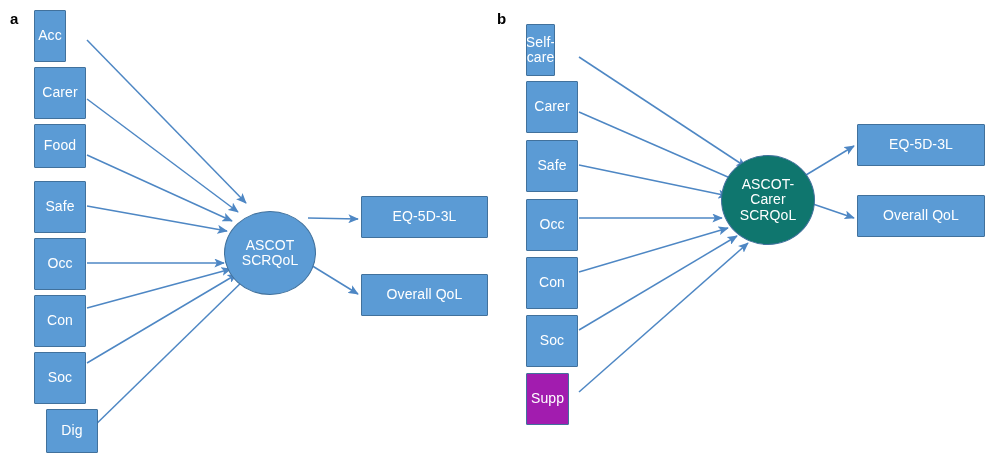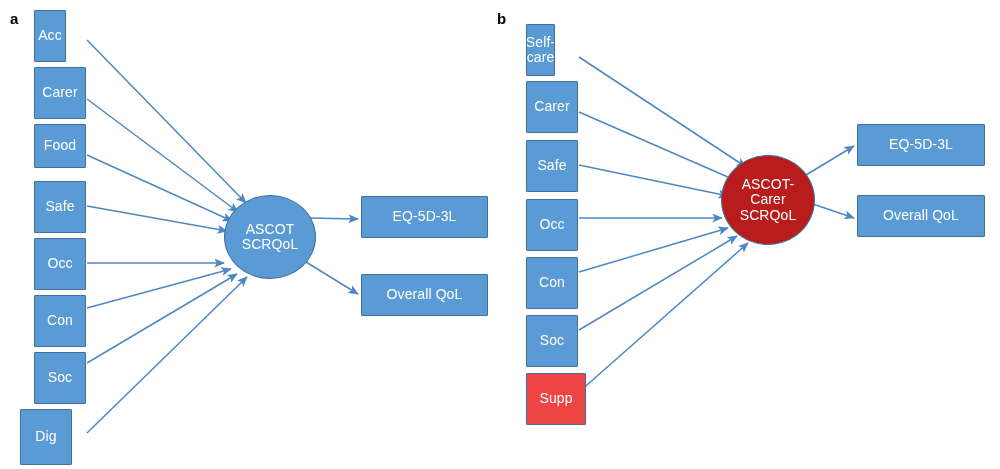--- a/index.html
+++ b/index.html
@@ -115,30 +115,30 @@
       </div>
       <div class="node box indicator" style="left: 34px; top: 238px; width: 52px; height: 52px; background: rgb(91, 155, 213); border: 1px solid rgb(65, 113, 156); color: rgb(255, 255, 255);">
         <span>Occ</span>
       </div>
       <div class="node box indicator" style="left: 34px; top: 295px; width: 52px; height: 52px; background: rgb(91, 155, 213); border: 1px solid rgb(65, 113, 156); color: rgb(255, 255, 255);">
         <span>Con</span>
       </div>
       <div class="node box indicator" style="left: 34px; top: 352px; width: 52px; height: 52px; background: rgb(91, 155, 213); border: 1px solid rgb(65, 113, 156); color: rgb(255, 255, 255);">
         <span>Soc</span>
       </div>
-      <div class="node box indicator" style="left: 20px; top: 409px; width: 52px; height: 56px; background: rgb(91, 155, 213); border: 1px solid rgb(65, 113, 156); color: rgb(255, 255, 255);">
+      <div class="node box indicator" style="left: 46px; top: 409px; width: 52px; height: 44px; background: rgb(91, 155, 213); border: 1px solid rgb(65, 113, 156); color: rgb(255, 255, 255);">
         <span>Dig</span>
       </div>
       <div class="node box outcome" style="left: 361px; top: 196px; width: 127px; height: 42px; background: rgb(91, 155, 213); border: 1px solid rgb(65, 113, 156); color: rgb(255, 255, 255);">
         <span>EQ-5D-3L</span>
       </div>
       <div class="node box outcome" style="left: 361px; top: 274px; width: 127px; height: 42px; background: rgb(91, 155, 213); border: 1px solid rgb(65, 113, 156); color: rgb(255, 255, 255);">
         <span>Overall QoL</span>
       </div>
-      <div class="node latent" style="left: 224px; top: 195px; width: 92px; height: 84px; background: rgb(91, 155, 213); border: 1px solid rgb(65, 113, 156); color: rgb(255, 255, 255);">
+      <div class="node latent" style="left: 224px; top: 211px; width: 92px; height: 84px; background: rgb(91, 155, 213); border: 1px solid rgb(65, 113, 156); color: rgb(255, 255, 255);">
         <span class="line">ASCOT</span>
         <span class="line">SCRQoL</span>
       </div>
       <div class="node box indicator" style="left: 526px; top: 24px; width: 29px; height: 52px; background: rgb(91, 155, 213); border: 1px solid rgb(65, 113, 156); color: rgb(255, 255, 255);">
         <span>Self-<br>care</span>
       </div>
       <div class="node box indicator" style="left: 526px; top: 81px; width: 52px; height: 52px; background: rgb(91, 155, 213); border: 1px solid rgb(65, 113, 156); color: rgb(255, 255, 255);">
         <span>Carer</span>
       </div>
       <div class="node box indicator" style="left: 526px; top: 140px; width: 52px; height: 52px; background: rgb(91, 155, 213); border: 1px solid rgb(65, 113, 156); color: rgb(255, 255, 255);">
@@ -146,30 +146,30 @@
       </div>
       <div class="node box indicator" style="left: 526px; top: 199px; width: 52px; height: 52px; background: rgb(91, 155, 213); border: 1px solid rgb(65, 113, 156); color: rgb(255, 255, 255);">
         <span>Occ</span>
       </div>
       <div class="node box indicator" style="left: 526px; top: 257px; width: 52px; height: 52px; background: rgb(91, 155, 213); border: 1px solid rgb(65, 113, 156); color: rgb(255, 255, 255);">
         <span>Con</span>
       </div>
       <div class="node box indicator" style="left: 526px; top: 315px; width: 52px; height: 52px; background: rgb(91, 155, 213); border: 1px solid rgb(65, 113, 156); color: rgb(255, 255, 255);">
         <span>Soc</span>
       </div>
-      <div class="node box indicator" style="left: 526px; top: 373px; width: 60px; height: 52px; background: #ef4444; border: 1px solid rgb(65, 113, 156); color: rgb(255, 255, 255);">
+      <div class="node box indicator" style="left: 526px; top: 373px; width: 43px; height: 52px; background: #a21caf; border: 1px solid rgb(65, 113, 156); color: rgb(255, 255, 255);">
         <span>Supp</span>
       </div>
       <div class="node box outcome" style="left: 857px; top: 124px; width: 128px; height: 42px; background: rgb(91, 155, 213); border: 1px solid rgb(65, 113, 156); color: rgb(255, 255, 255);">
         <span>EQ-5D-3L</span>
       </div>
       <div class="node box outcome" style="left: 857px; top: 195px; width: 128px; height: 42px; background: rgb(91, 155, 213); border: 1px solid rgb(65, 113, 156); color: rgb(255, 255, 255);">
         <span>Overall QoL</span>
       </div>
-      <div class="node latent" style="left: 721px; top: 155px; width: 94px; height: 90px; background: #b91c1c; border: 1px solid rgb(65, 113, 156); color: rgb(255, 255, 255);">
+      <div class="node latent" style="left: 721px; top: 155px; width: 94px; height: 90px; background: #0f766e; border: 1px solid rgb(65, 113, 156); color: rgb(255, 255, 255);">
         <span class="line">ASCOT-</span>
         <span class="line">Carer</span>
         <span class="line">SCRQoL</span>
       </div>
     </div>
 
 <div class="panel-label" style="left: 10px; top: 11px; color: rgb(0, 0, 0);">a</div>
     <div class="panel-label" style="left: 497px; top: 11px; color: rgb(0, 0, 0);">b</div>
   </div>
 

